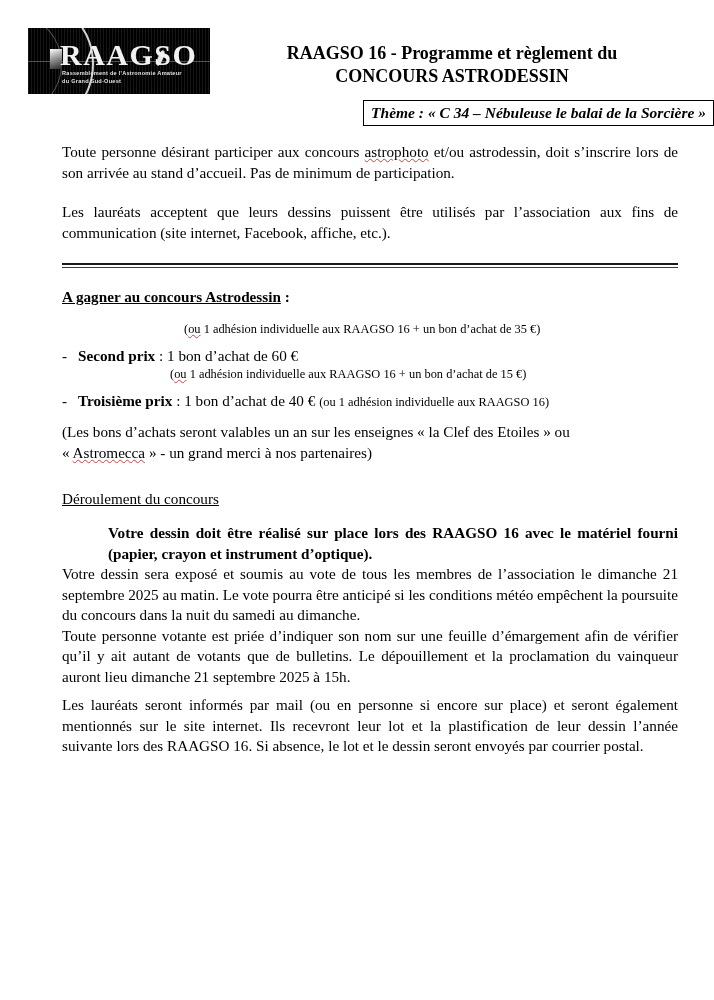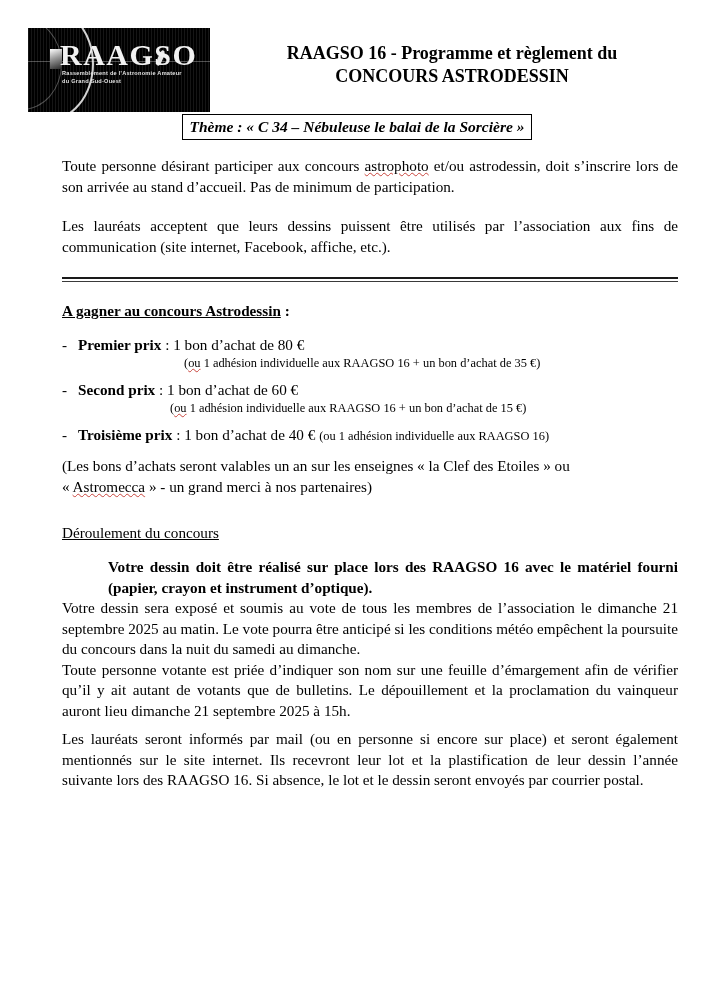--- a/index.html
+++ b/index.html
@@ -29,21 +29,21 @@
   .header {
     position: relative;
     height: 100px;
   }
 
   .logo {
     position: absolute;
     left: 28px;
     top: 28px;
     width: 182px;
-    height: 84px;
+    height: 66px;
     background: #000000;
     overflow: hidden;
   }
   
   .logo-stripes {
     position: absolute;
     inset: 0;
     background: repeating-linear-gradient(
         90deg,
         rgba(255,255,255,0.085) 0px,
@@ -130,22 +130,21 @@
     width: 476px;
     text-align: center;
     font-weight: bold;
     font-size: 18px;
     line-height: 23px;
   }
   .doc-title .l2 { display: block; }
 
   
   .theme-wrap {
-    margin-top: 14px;
-    text-align: center;
+    text-align: right;
   }
   .theme-box {
     display: inline-block;
     border: 1px solid #000000;
     padding: 2px 7px 3px 7px;
     font-style: italic;
     font-weight: bold;
     font-size: 15.5px;
     line-height: 19px;
     white-space: nowrap;
@@ -285,21 +284,20 @@
 
     <p class="body intro2">Les lauréats acceptent que leurs dessins puissent être utilisés par l’association aux fins de communication (site internet, Facebook, affiche, etc.).</p>
 
     <hr class="rule">
 
     <div class="section-head"><span class="u">A gagner au concours Astrodessin</span><span> :</span></div>
 
     <div class="prizes">
 
       <div class="prize-item">
-        <div class="prize-line"><span class="dash">-</span><b>Premier prix</b><span> : 1 bon d’achat de 80 €</span></div>
         <div class="prize-sub i1"><span>(</span><span class="squig">ou</span><span> 1 adhésion individuelle aux RAAGSO 16 + un bon d’achat de 35 €)</span></div>
       </div>
 
       <div class="prize-item">
         <div class="prize-line"><span class="dash">-</span><b>Second prix</b><span> : 1 bon d’achat de 60 €</span></div>
         <div class="prize-sub i2"><span>(</span><span class="squig">ou</span><span> 1 adhésion individuelle aux RAAGSO 16 + un bon d’achat de 15 €)</span></div>
       </div>
 
       <div class="prize-item">
         <div class="prize-line"><span class="dash">-</span><b>Troisième prix</b><span> : 1 bon d’achat de 40 € </span><span style="font-size:12.4px">(ou 1 adhésion individuelle aux RAAGSO 16)</span></div>

